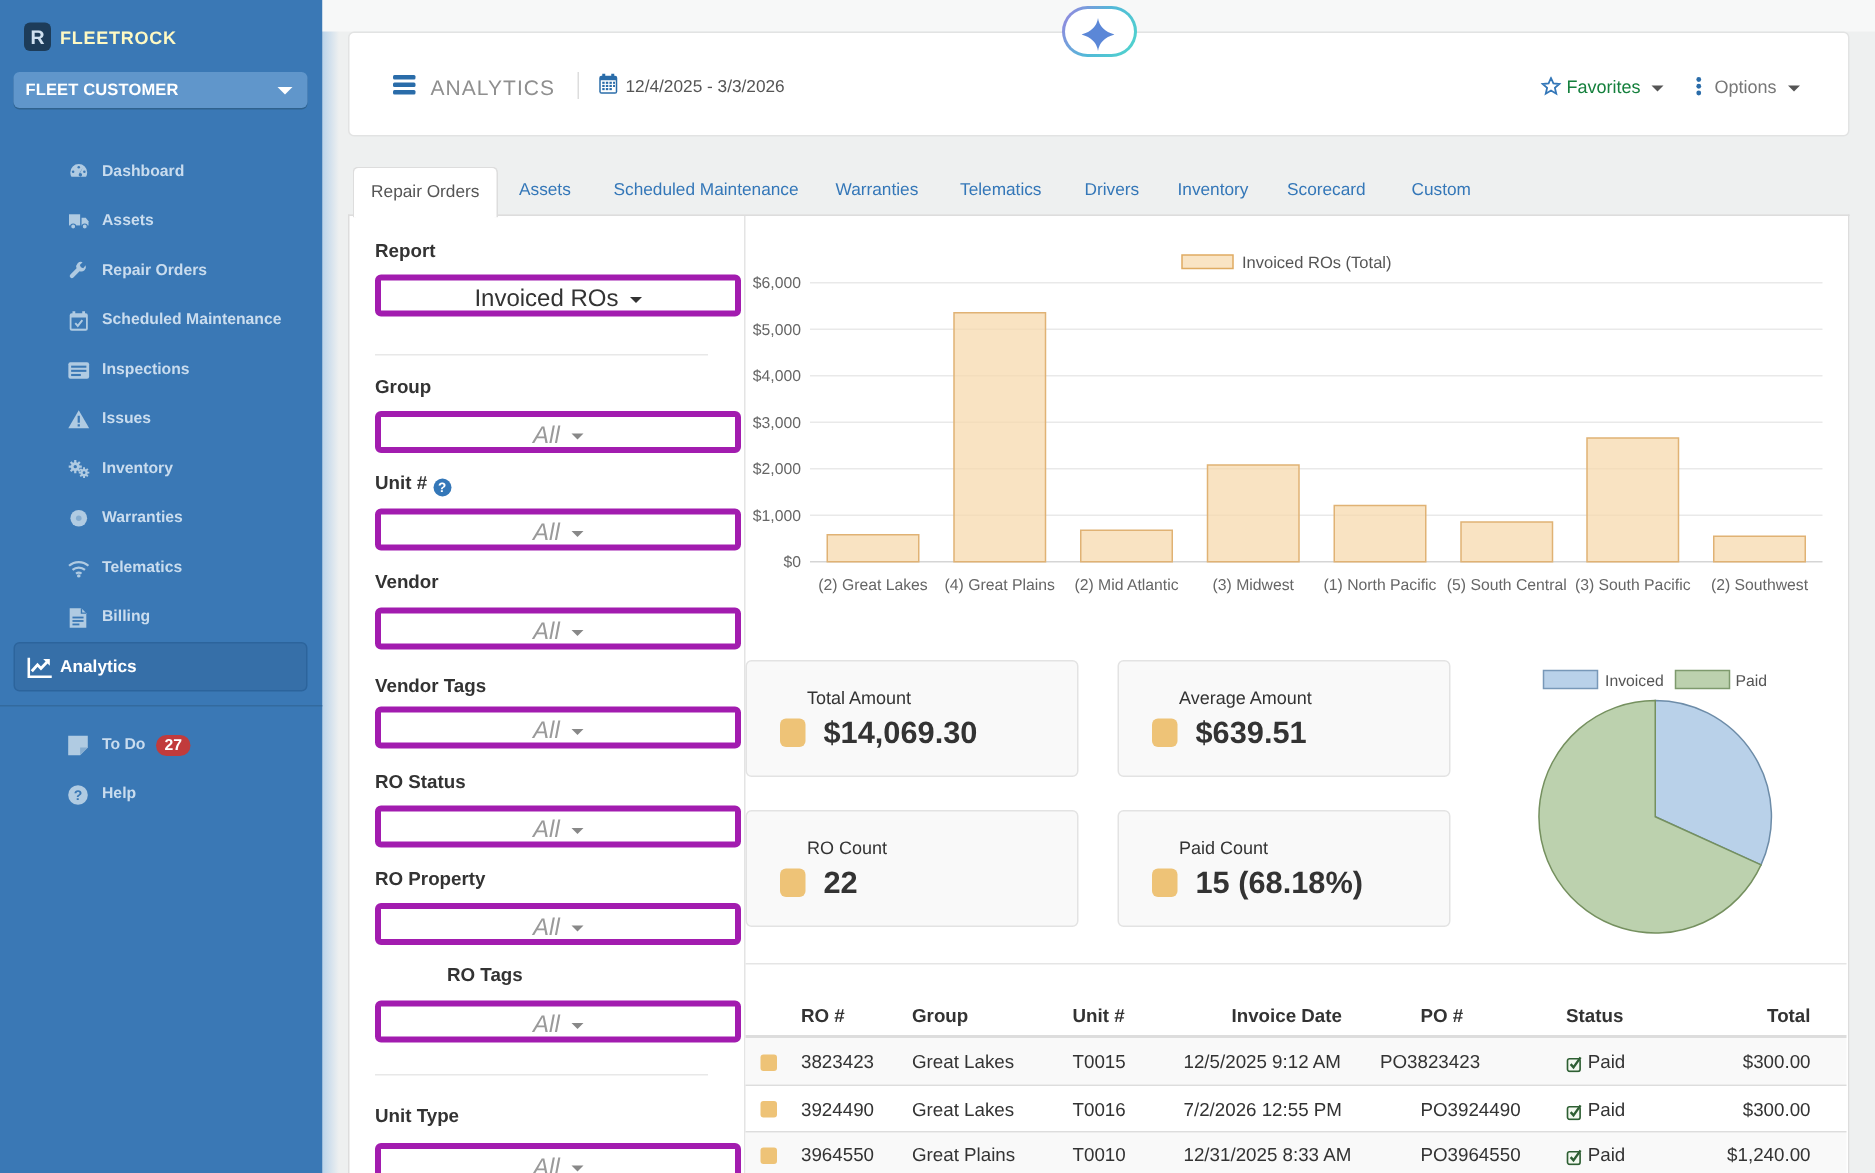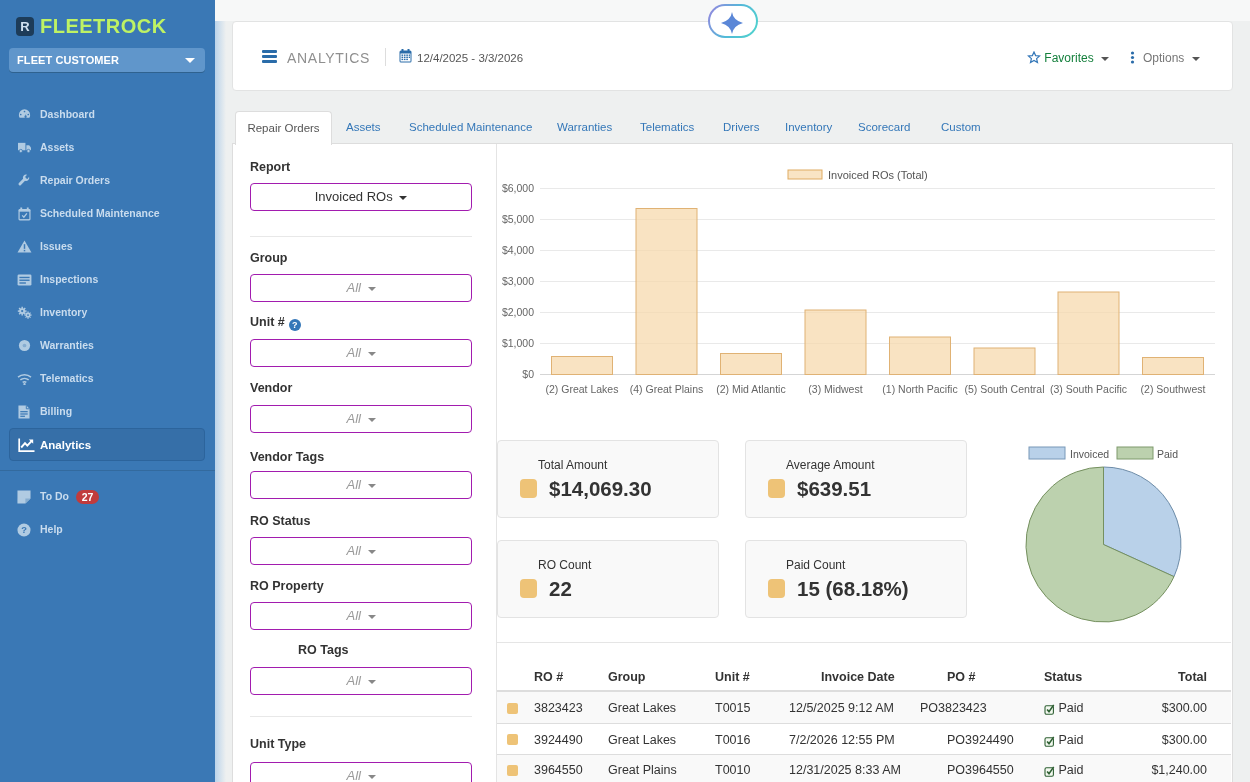--- a/index.html
+++ b/index.html
@@ -4,25 +4,25 @@
 <style>
 * { margin:0; padding:0; box-sizing:border-box; }
 html,body { width:1250px; height:782px; font-family:"Liberation Sans", sans-serif; background:#eef0f0; overflow:hidden; }
 #app { position:relative; width:1250px; height:782px; }
 .abs { position:absolute; }
 
 #sidebar { position:absolute; left:0; top:0; width:215px; height:782px; background:#3a78b5; }
 #sbshadow { position:absolute; left:215px; top:0; width:11px; height:782px; background:linear-gradient(to right, rgba(170,202,232,0.75), rgba(238,240,240,0)); }
 .logo-row { position:absolute; left:16px; top:15px; display:flex; align-items:center; }
 .logo-icon { width:18px; height:19px; background:#1d3c59; border-radius:4px; color:#cfe0ef; font-weight:bold; font-size:13px; text-align:center; line-height:19px; }
-.logo-text { color:#bef264; font-weight:bold; font-size:20px; letter-spacing:0.5px; margin-left:6px; }
+.logo-text { color:#fef9c3; font-weight:bold; font-size:12px; letter-spacing:0.5px; margin-left:6px; }
 .customer-bar { position:absolute; left:9px; top:48px; width:196px; height:24px; background:#6096cb; border-radius:3px; color:#fff; font-weight:bold; font-size:11px; line-height:24px; padding-left:8px; box-shadow:0 1px 0 #2f628f; letter-spacing:0.1px; border-radius:4px; }
 .customer-bar .caret { position:absolute; right:10px; top:10px; width:0; height:0; border-left:5px solid transparent; border-right:5px solid transparent; border-top:5px solid #fff; }
 .nav { position:absolute; left:0; top:98px; width:215px; }
-.nav-item { position:relative; height:33px; color:#c9dcee; font-size:10.5px; font-weight:bold; line-height:33px; }
+.nav-item { position:relative; height:33px; color:#c9dcee; font-size:10.5px; font-weight:bold; line-height:33px;margin-left:28px; }
 .nav-item .ic { position:absolute; left:15px; top:0; width:18px; height:33px; display:flex; align-items:center; justify-content:center; opacity:0.9; }
 .nav-item .lbl { position:absolute; left:40px; top:0; }
 .nav-item.active { background:#366fa8; border:1px solid #2c649c; border-radius:4px; margin:0 10px 0 9px; width:196px; color:#fff; font-size:11.5px; }
 .nav-item.active .ic { left:7px; opacity:1; }
 .nav-item.active .lbl { left:30px; }
 .nav-sep { height:1px; background:#336a9e; margin:9px 0 9px 0; }
 .badge27 { position:absolute; left:76px; top:10px; width:23px; height:14px; background:#c13b3c; border-radius:7px; color:#fff; font-size:10.5px; font-weight:bold; text-align:center; line-height:14px; }
 
 #topstrip { position:absolute; left:215px; top:0; width:1035px; height:21px; background:#f7f8f8; }
 #headcard { position:absolute; left:232px; top:21px; width:1001px; height:70px; background:#fff; border:1px solid #e2e3e3; border-radius:4px; }
@@ -38,21 +38,21 @@
 #pill { position:absolute; left:708px; top:4px; width:50px; height:34px; background:#fff; border-radius:17px; border:2px solid transparent; background-image:linear-gradient(#fff,#fff), linear-gradient(120deg,#9b82e0,#52b9d8,#4fd6cc); background-origin:border-box; background-clip:padding-box,border-box; }
 
 
 .tabline { position:absolute; left:232px; top:143px; width:1001px; height:1px; background:#ddd; }
 .tab { position:absolute; top:111px; height:33px; font-size:11.5px; line-height:33px; color:#3477b8; }
 .tab.active { left:235px; width:97px; background:#fff; border:1px solid #ddd; border-bottom:none; border-radius:4px 4px 0 0; color:#555; text-align:center; z-index:3; height:34px; }
 
 #content { position:absolute; left:232px; top:143px; width:1001px; height:639px; background:#fff; border:1px solid #ddd; border-bottom:none; }
 #vsep { position:absolute; left:496px; top:144px; width:1px; height:638px; background:#e4e4e4; }
 .flabel { position:absolute; left:250px; font-size:12.5px; font-weight:bold; color:#333; height:15px; line-height:15px; }
-.fsel { position:absolute; left:250px; width:222px; height:28px; border:1px solid #a21caf; border-radius:4px; background:#fff; font-size:13px; color:#333; text-align:center; line-height:26px; }
+.fsel { position:absolute; left:250px; width:244px; height:28px; border:4px solid #a21caf; border-radius:4px; background:#fff; font-size:16px; color:#333; text-align:center; line-height:26px; }
 .fsel.muted { color:#9a9a9a; font-style:italic; }
 .fsel .caret-d { border-top-color:#333; margin-left:3px; }
 .fsel.muted .caret-d { border-top-color:#888; }
 .fhr { position:absolute; left:250px; width:222px; height:1px; background:#e8e8e8; }
 .qmark { display:inline-block; width:12px; height:12px; background:#3477b8; border-radius:50%; color:#fff; font-size:9px; font-weight:bold; text-align:center; line-height:12px; margin-left:2px; vertical-align:-1.5px; font-style:normal; }
 
 .scard { position:absolute; background:#f9f9f9; border:1px solid #e3e3e3; border-radius:4px; width:222px; height:78px; }
 .scard .t { position:absolute; left:20px; top:17px; font-size:12px; color:#333;margin-left:20px; }
 .scard .sq { position:absolute; left:22px; top:38px; width:16.5px; height:18.5px; background:#eec377; border-radius:4px; }
 .scard .v { position:absolute; left:51px; top:36px; font-size:20.5px; font-weight:bold; color:#333; }
@@ -108,39 +108,39 @@
               <rect x="0.5" y="2" width="13" height="12.5" rx="1.5" fill="#bdd4e7"></rect>
               <rect x="2.5" y="0.5" width="2" height="3" fill="#bdd4e7"></rect>
               <rect x="9.5" y="0.5" width="2" height="3" fill="#bdd4e7"></rect>
               <rect x="1.8" y="5" width="10.4" height="8" fill="#3a78b5"></rect>
               <path d="M4.5 9 L6.3 11 L9.6 6.8" stroke="#bdd4e7" stroke-width="1.4" fill="none"></path>
             </svg>
           </span>
           <span class="lbl">Scheduled Maintenance</span>
         </div>
       <div class="nav-item">
-          <span class="ic" id="ic-warn">
-            <svg width="15" height="13" viewBox="0 0 16 14">
-              <path d="M8 0.5 L15.5 13.5 L0.5 13.5 Z" fill="#bdd4e7"></path>
-              <rect x="7.2" y="4.5" width="1.6" height="5" fill="#3a78b5"></rect>
-              <rect x="7.2" y="10.6" width="1.6" height="1.6" fill="#3a78b5"></rect>
-            </svg>
-          </span>
-          <span class="lbl">Issues</span>
-        </div>
-      <div class="nav-item">
           <span class="ic" id="ic-insp">
             <svg width="15" height="12" viewBox="0 0 16 13">
               <rect x="0.5" y="0.5" width="15" height="12" rx="1.5" fill="#bdd4e7"></rect>
               <rect x="2.5" y="3" width="11" height="1.5" fill="#3a78b5"></rect>
               <rect x="2.5" y="6" width="11" height="1.5" fill="#3a78b5"></rect>
               <rect x="2.5" y="9" width="7" height="1.5" fill="#3a78b5"></rect>
             </svg>
           </span>
           <span class="lbl">Inspections</span>
+        </div>
+      <div class="nav-item">
+          <span class="ic" id="ic-warn">
+            <svg width="15" height="13" viewBox="0 0 16 14">
+              <path d="M8 0.5 L15.5 13.5 L0.5 13.5 Z" fill="#bdd4e7"></path>
+              <rect x="7.2" y="4.5" width="1.6" height="5" fill="#3a78b5"></rect>
+              <rect x="7.2" y="10.6" width="1.6" height="1.6" fill="#3a78b5"></rect>
+            </svg>
+          </span>
+          <span class="lbl">Issues</span>
         </div>
       <div class="nav-item">
           <span class="ic" id="ic-gears">
             <svg width="15" height="13" viewBox="0 0 16 14">
               <g fill="#bdd4e7">
                 <circle cx="5.5" cy="5.5" r="3.2"></circle>
                 <g stroke="#bdd4e7" stroke-width="1.6">
                   <line x1="5.5" y1="0.8" x2="5.5" y2="10.2"></line>
                   <line x1="0.8" y1="5.5" x2="10.2" y2="5.5"></line>
                   <line x1="2.2" y1="2.2" x2="8.8" y2="8.8"></line>

